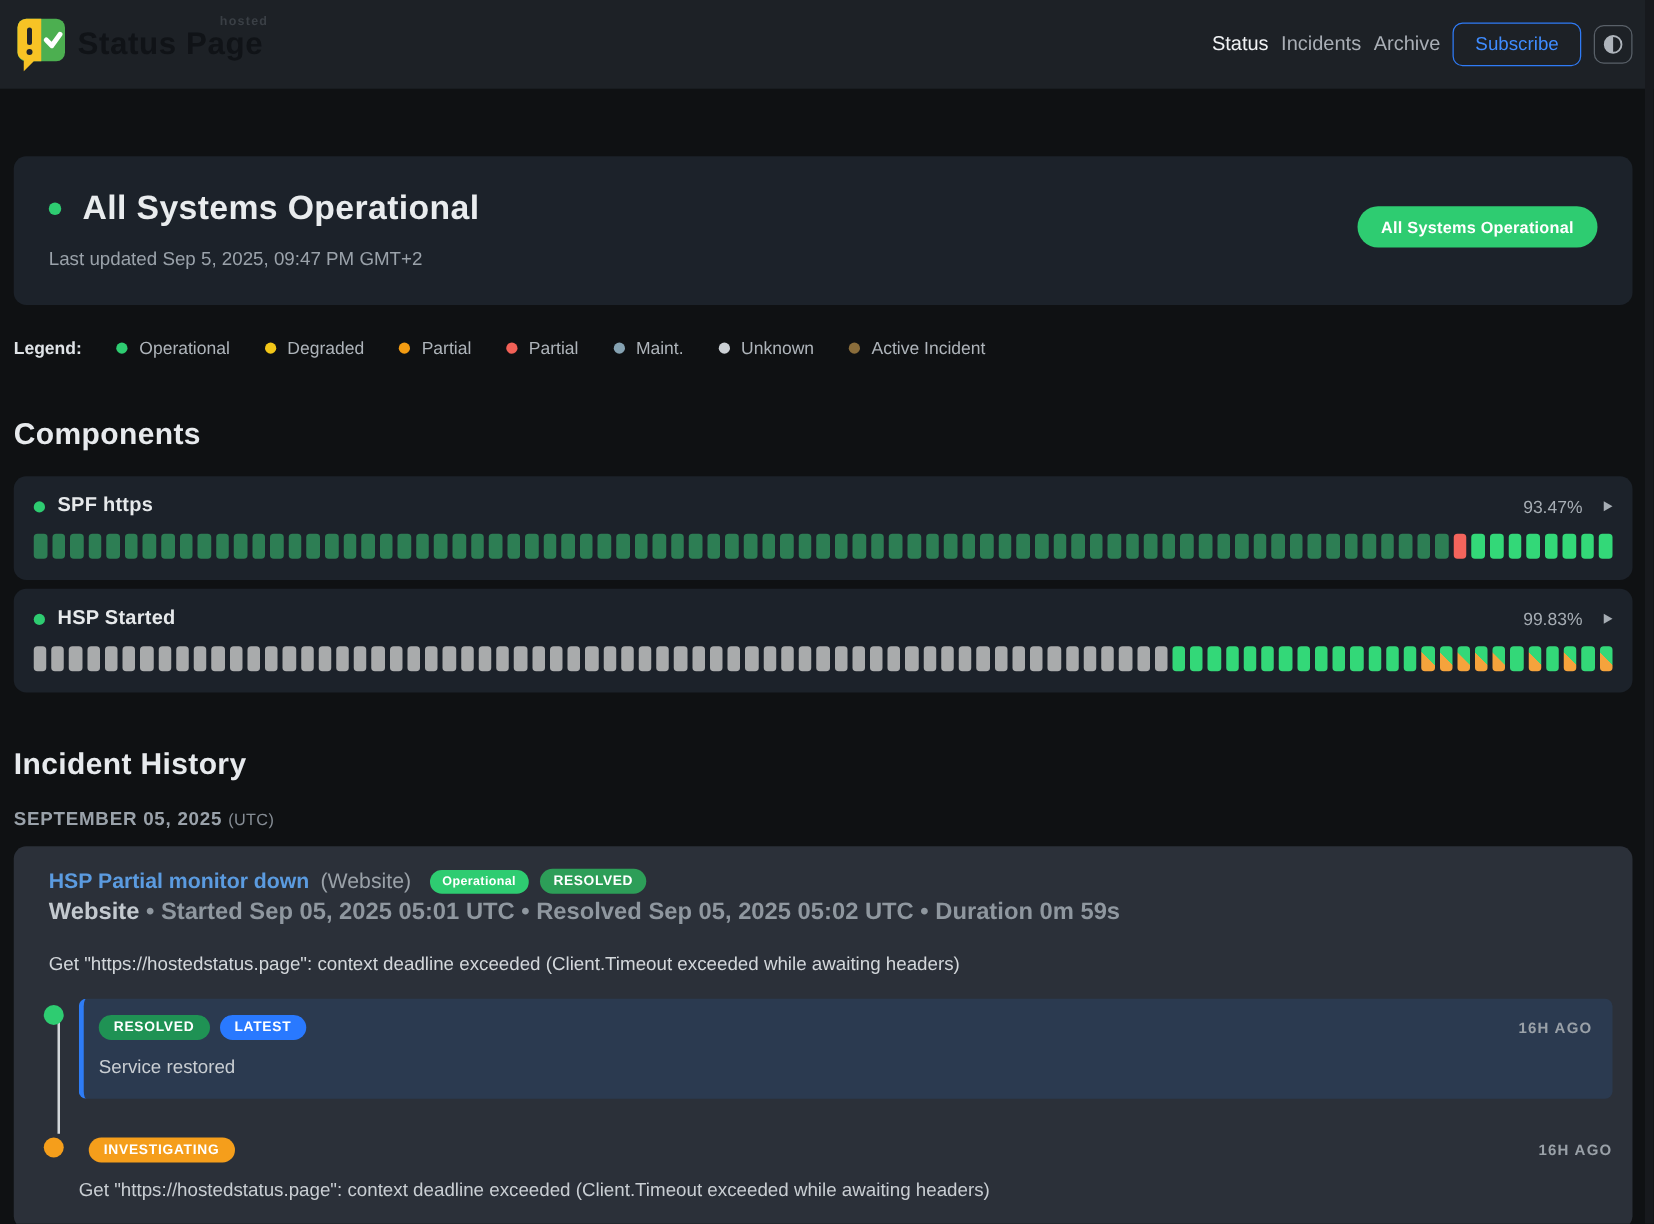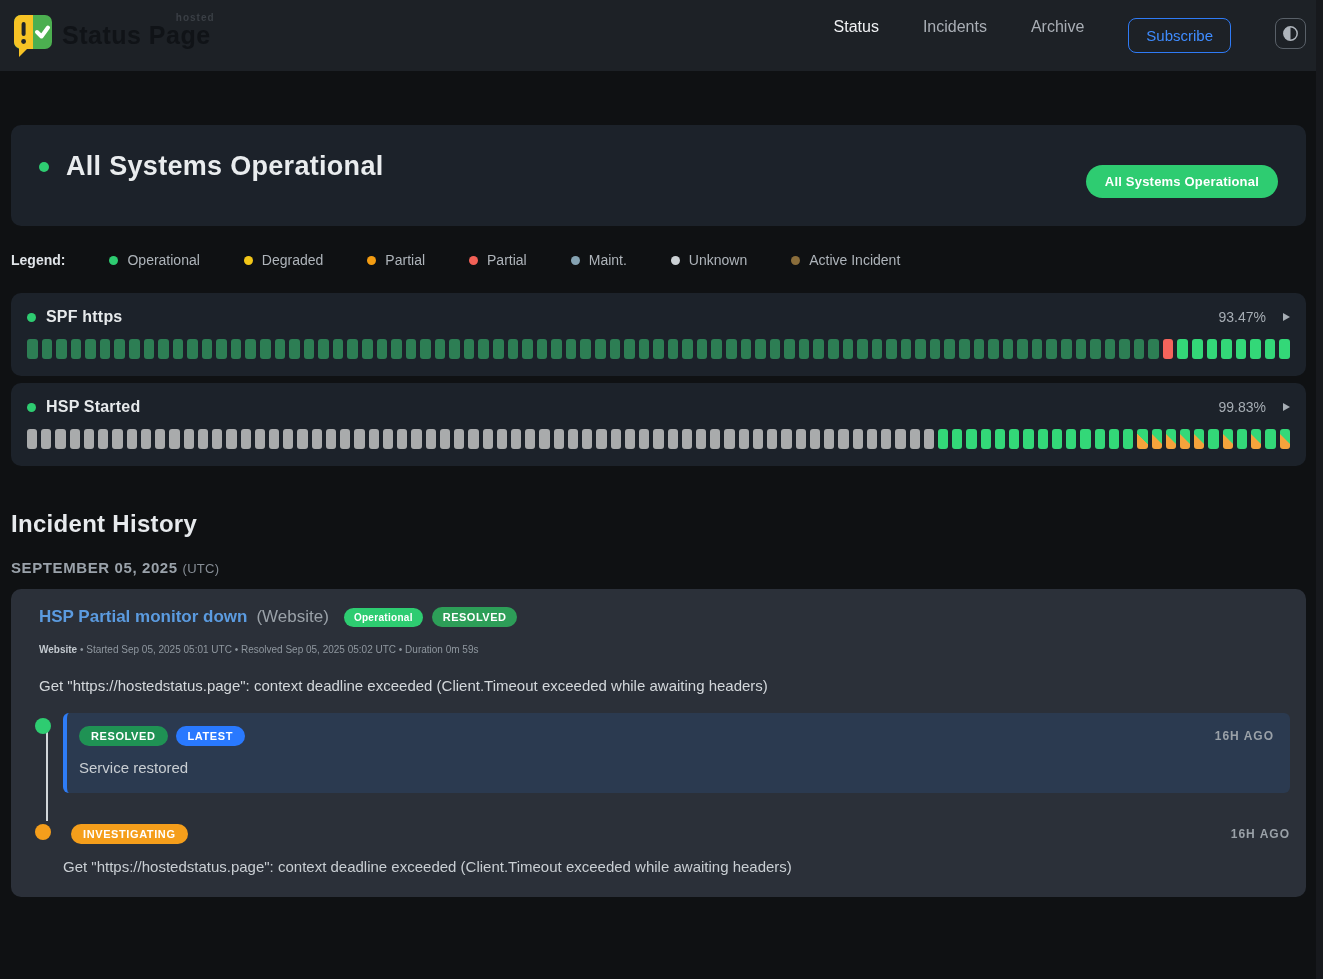--- a/index.html
+++ b/index.html
@@ -15,21 +15,21 @@
 
   
   header {
     height:71px; background:#1d2126; display:flex; align-items:center;
     justify-content:space-between; padding:0 17px 0 12px;
   }
   .logo { display:flex; align-items:center; gap:8px; cursor:pointer; }
   .logo-icon { width:42px; height:46px; }
   .logo-text { position:relative; font-size:25px; font-weight:bold; color:#101317; letter-spacing:.5px; }
   .logo-sup { position:absolute; top:-9px; right:-4px; font-size:10px; font-weight:bold; color:#3a3f45; letter-spacing:1px; }
-  nav { display:flex; gap:44px; }
+  nav { display:flex; align-items:center; gap:10px; }
   .nav-link { font-size:16px; color:#a9aeb5; text-decoration:none; cursor:pointer; }
   .nav-link.active { color:#f0f2f4; }
   .subscribe-btn {
     background:transparent; border:1px solid #2f7bf6; color:#3f8cff;
     font-size:15px; padding:8px 17px; border-radius:8px; cursor:pointer;
     font-family:inherit;
   }
   .theme-btn {
     width:31px; height:31px; border:1px solid #596068; border-radius:8px;
     background:transparent; display:flex; align-items:center; justify-content:center; cursor:pointer;
@@ -45,21 +45,21 @@
   .banner-title-row { display:flex; align-items:center; gap:17px; }
   .status-dot { width:10px; height:10px; border-radius:50%; background:#2ecc71; flex:none; }
   .banner-title { font-size:27px; font-weight:bold; color:#e9ecee; letter-spacing:.3px; }
   .banner-updated { margin-top:17px; font-size:15px; color:#9aa2aa; }
   .banner-pill {
     margin-top:14px; background:#2ecc71; color:#ffffff; font-size:13px; font-weight:bold;
     padding:9px 19px; border-radius:17px; white-space:nowrap; letter-spacing:.2px;
   }
 
   
-  .legend { display:flex; align-items:center; gap:44px; margin:20px 0 0 0; height:28px; }
+  .legend { display:flex; align-items:center; gap:28px; margin:20px 0 0 0; height:28px; }
   .legend-label { font-size:14px; font-weight:bold; color:#dfe3e7; }
   .legend-item { display:flex; align-items:center; gap:9px; font-size:14px; color:#aeb4ba; }
   .legend-dot { width:9px; height:9px; border-radius:50%; flex:none; }
 
   
   .section-title { font-size:24px; font-weight:bold; color:#e7eaed; letter-spacing:.3px; }
   .components-title { margin-top:42px; }
   .history-title { margin-top:44px; }
 
   
@@ -83,21 +83,21 @@
   .date-heading { margin-top:21px; font-size:15px; font-weight:bold; color:#9aa2aa; letter-spacing:.6px; }
   .date-suffix { font-size:13px; font-weight:normal; color:#868d95; letter-spacing:.3px; }
 
   .incident-card { margin-top:13px; background:#2b3039; border-radius:10px; padding:18px 16px 22px 16px; }
   .incident-title-row { display:flex; align-items:center; gap:9px; padding-left:12px; }
   .incident-link { color:#5b9be0; font-size:17px; font-weight:bold; text-decoration:none; cursor:pointer; }
   .incident-component { color:#9aa1a8; font-size:17px; }
   .pill { color:#fff; font-weight:bold; border-radius:10px; white-space:nowrap; }
   .pill-operational { background:#2ecc71; font-size:10px; padding:4px 10px; margin-left:6px; letter-spacing:.3px; }
   .pill-resolved-top { background:#2d9e58; font-size:11px; padding:4px 11px; letter-spacing:.5px; }
-  .incident-meta { margin-top:17px; padding-left:12px; font-size:10px; color:#8f979f; }
+  .incident-meta { margin-top:4px; padding-left:12px; font-size:19px; color:#8f979f;font-weight:bold; }
   .incident-meta b { color:#c3c9cf; }
   .incident-desc { margin-top:22px; padding-left:12px; font-size:15px; color:#d3d7db; }
 
   
   .timeline { position:relative; margin-top:19px; padding-left:12px; }
   .tl-line { position:absolute; left:19px; top:18px; width:2px; height:90px; background:#d2d6da; }
   .tl-dot { position:absolute; width:16px; height:16px; border-radius:50%; }
   .update-highlight {
     position:relative; margin-left:24px; background:#2b3a50; border-left:4px solid #2e7cf6;
     border-radius:6px; padding:13px 16px 17px 12px;
@@ -149,20 +149,21 @@
 </header>
 
 <main>
 
   <section class="banner">
     <div>
       <div class="banner-title-row">
         <span class="status-dot"></span>
         <h1 class="banner-title">All Systems Operational</h1>
       </div>
+      <div class="banner-updated">Last updated Sep 5, 2025, 09:47 PM GMT+2</div>
     </div>
     <div class="banner-pill">All Systems Operational</div>
   </section>
 
   <div class="legend">
     <span class="legend-label">Legend:</span>
 
   <span class="legend-item">
         <span class="legend-dot" style="background: rgb(46, 204, 113);"></span>
         <span>Operational</span>
@@ -186,20 +187,21 @@
       <span class="legend-item">
         <span class="legend-dot" style="background: rgb(204, 209, 213);"></span>
         <span>Unknown</span>
       </span>
       <span class="legend-item">
         <span class="legend-dot" style="background: rgb(138, 109, 59);"></span>
         <span>Active Incident</span>
       </span>
     </div>
 
+  <h2 class="section-title components-title">Components</h2>
 
   <div class="component-card">
     <div class="component-head">
       <span class="status-dot" style="width:9px;height:9px;"></span>
       <span class="component-name">SPF https</span>
       <span class="component-spacer"></span>
       <span class="component-uptime">93.47%</span>
       <span class="expand-icon"></span>
     </div>
     <div class="bars">

